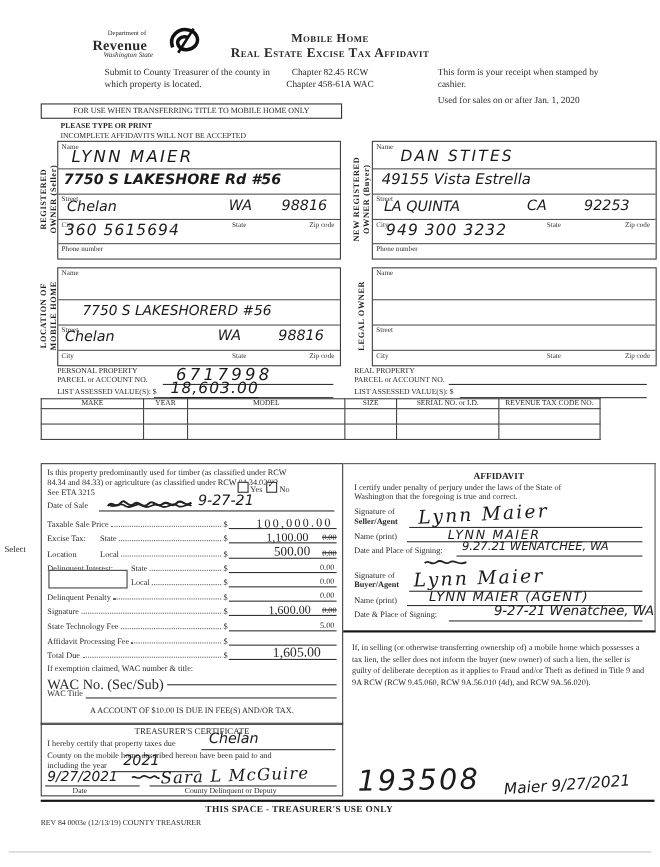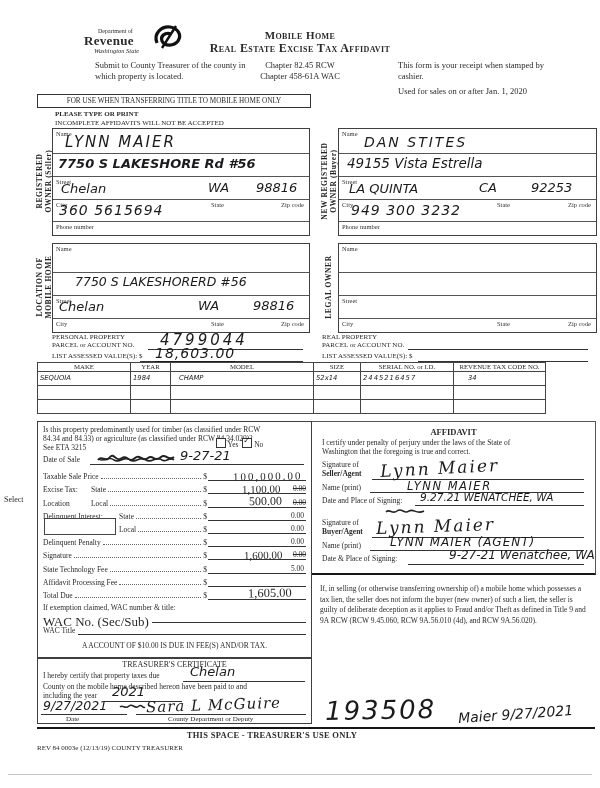--- a/index.html
+++ b/index.html
@@ -159,21 +159,21 @@
   <div class="orow last" style="height:16px;">
     <span class="flabel">City</span>
     <span class="flabel mid">State</span>
     <span class="flabel rgt">Zip code</span>
   </div>
 </div>
 
 <div class="abs" style="left:52px;top:333px;font-size:7px;">PERSONAL PROPERTY</div>
 <div class="abs" style="left:52px;top:341px;font-size:7px;">PARCEL or ACCOUNT NO.</div>
 <div class="uline" style="left:148px;top:349px;width:155px;"></div>
-<div class="abs hw" style="left:160px;top:331px;font-size:15px;letter-spacing:3px;">4799044</div>
+<div class="abs hw" style="left:160px;top:331px;font-size:15px;letter-spacing:3px;">6717998</div>
 <div class="abs" style="left:52px;top:352px;font-size:7px;">LIST ASSESSED VALUE(S): $</div>
 <div class="uline" style="left:140px;top:361px;width:163px;"></div>
 <div class="abs hw" style="left:155px;top:345px;font-size:14px;letter-spacing:1px;border-bottom:1px solid #1b1b1d;">18,603.00</div>
 
 <div class="abs" style="left:322px;top:333px;font-size:7px;">REAL PROPERTY</div>
 <div class="abs" style="left:322px;top:341px;font-size:7px;">PARCEL or ACCOUNT NO.</div>
 <div class="uline" style="left:408px;top:349px;width:180px;"></div>
 <div class="abs" style="left:322px;top:352px;font-size:7px;">LIST ASSESSED VALUE(S): $</div>
 <div class="uline" style="left:418px;top:361px;width:170px;"></div>
 
@@ -189,28 +189,20 @@
   <tbody>
       <tr>
     <th>MAKE</th>
     <th>YEAR</th>
     <th>MODEL</th>
     <th>SIZE</th>
     <th>SERIAL NO. or I.D.</th>
     <th>REVENUE TAX CODE NO.</th>
   </tr>
   <tr>
-    <td class="hwcell">SEQUOIA</td>
-    <td class="hwcell">1984</td>
-    <td class="hwcell" style="padding-left:8px;">CHAMP</td>
-    <td class="hwcell">52x14</td>
-    <td class="hwcell" style="letter-spacing:1px;">2445216457</td>
-    <td class="hwcell" style="padding-left:14px;">34</td>
-  </tr>
-  <tr>
     <td></td>
     <td></td>
     <td></td>
     <td></td>
     <td></td>
     <td></td>
   </tr>
   <tr>
     <td></td>
     <td></td>
@@ -393,21 +385,21 @@
   <div class="uline" style="left:66px;top:43px;width:78px;"></div>
   <div class="abs hw" style="left:74px;top:26px;font-size:13px;">2021</div>
   <svg class="scrib abs" style="left:80px;top:45px;" width="28" height="8" viewBox="0 0 28 8">
     <path d="M2 4 C5 1 7 7 11 3 C15 0 17 7 21 3 C24 1 25 6 27 4" stroke-width="1.5"></path>
   </svg>
   <div class="abs hw" style="left:5px;top:40px;font-size:12.5px;">9/27/2021</div>
   <div class="uline" style="left:3px;top:56px;width:86px;"></div>
   <div class="abs" style="left:28px;top:57px;font-size:7px;">Date</div>
   <div class="abs sig" style="left:108px;top:38px;font-size:15px;transform:rotate(-2deg);letter-spacing:1px;">Sara L McGuire</div>
   <div class="uline" style="left:98px;top:56px;width:170px;"></div>
-  <div class="abs" style="left:130px;top:57px;font-size:7px;">County Department or Deputy</div>
+  <div class="abs" style="left:130px;top:57px;font-size:7px;">County Delinquent or Deputy</div>
 </div>
 
 <div class="abs hw" style="left:325px;top:695px;font-size:26px;letter-spacing:2px;transform:rotate(-1deg);">193508</div>
 <div class="abs hw" style="left:458px;top:706px;font-size:14px;transform:rotate(-4deg);">Maier 9/27/2021</div>
 
 <div class="abs" style="left:37px;top:727px;width:558px;height:2px;background:#161616;"></div>
 <div class="abs" style="left:37px;top:730px;width:470px;text-align:center;font-size:8.5px;font-weight:bold;letter-spacing:.3px;">THIS SPACE - TREASURER'S USE ONLY</div>
 <div class="abs" style="left:37px;top:744px;font-size:7px;">REV 84 0003e (12/13/19) COUNTY TREASURER</div>
 <div class="abs" style="left:8px;top:774px;width:584px;border-top:1px solid #c4c4c4;"></div>
 

